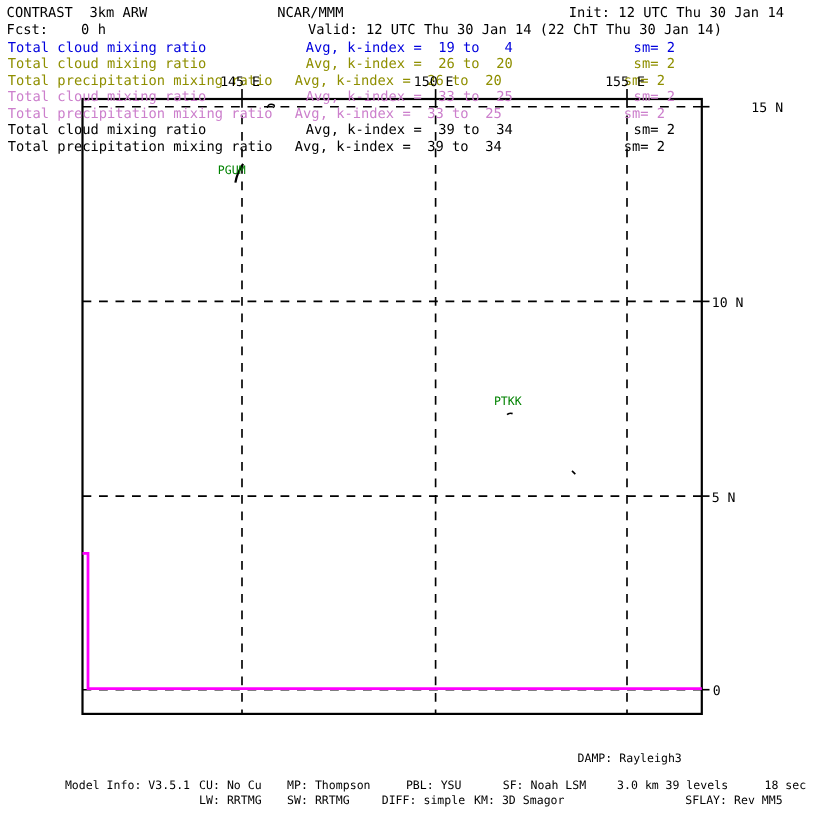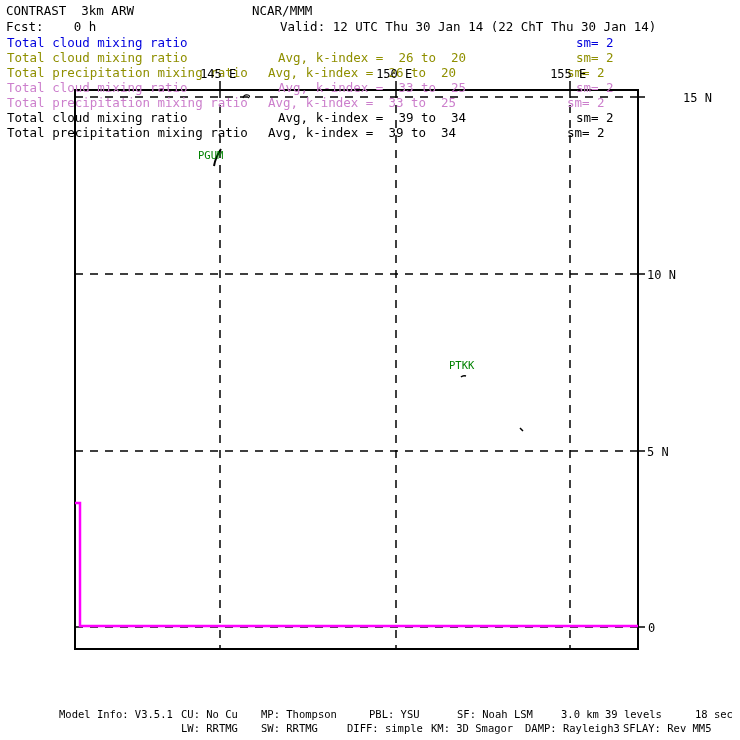--- a/index.html
+++ b/index.html
@@ -53,25 +53,27 @@
     <path d="M214,166 C215,160 217,155 221,149" stroke="#000" stroke-width="2" fill="none"></path>
     <path d="M243,98 q1,-4 5,-3 q3,1 0,3" stroke="#000" stroke-width="1.2" fill="none"></path>
     <path d="M461,377 q2,-2 5,-1" stroke="#000" stroke-width="1.5" fill="none"></path>
     <path d="M520,428 l3,3" stroke="#000" stroke-width="1.5" fill="none"></path>
 
     <path d="M75,503 L80,503 L80,626 L638,626" stroke="#ff00ff" stroke-width="2.5" fill="none"></path>
   </svg>
 
   <span class="t" style="left:6px;top:5px;">CONTRAST  3km ARW</span>
   <span class="t" style="left:252px;top:5px;">NCAR/MMM</span>
+  <span class="t" style="left:517px;top:5px;">Init: 12 UTC Thu 30 Jan 14</span>
   <span class="t" style="left:6px;top:21px;">Fcst:    0 h</span>
   <span class="t" style="left:280px;top:21px;">Valid: 12 UTC Thu 30 Jan 14 (22 ChT Thu 30 Jan 14)</span>
 
   <div class="lrow" style="top:37px;">
     <span class="t blue lbl">Total cloud mixing ratio</span>
+    <span class="t blue stat-cloud">Avg, k-index =  19 to   4</span>
     <span class="t blue sm-cloud">sm= 2</span>
   </div>
   <div class="lrow" style="top:52px;">
     <span class="t olive lbl">Total cloud mixing ratio</span>
     <span class="t olive stat-cloud">Avg, k-index =  26 to  20</span>
     <span class="t olive sm-cloud">sm= 2</span>
   </div>
   <div class="lrow" style="top:67px;">
     <span class="t olive lbl">Total precipitation mixing ratio</span>
     <span class="t olive stat-precip">Avg, k-index =  26 to  20</span>
@@ -116,16 +118,16 @@
   <span class="t foot" style="left:340px;top:709px;">PBL: YSU</span>
   <span class="t foot" style="left:428px;top:709px;">SF: Noah LSM</span>
   <span class="t foot" style="left:532px;top:709px;">3.0 km</span>
   <span class="t foot" style="left:576px;top:709px;">39 levels</span>
   <span class="t foot" style="left:666px;top:709px;">18 sec</span>
 
   <span class="t foot" style="left:152px;top:723px;">LW: RRTMG</span>
   <span class="t foot" style="left:232px;top:723px;">SW: RRTMG</span>
   <span class="t foot" style="left:318px;top:723px;">DIFF: simple</span>
   <span class="t foot" style="left:402px;top:723px;">KM: 3D Smagor</span>
-  <span class="t foot" style="left:496px;top:723px;text-align:center;">DAMP: Rayleigh3</span>
+  <span class="t foot" style="left:496px;top:685px;text-align:center;">DAMP: Rayleigh3</span>
   <span class="t foot" style="left:594px;top:723px;">SFLAY: Rev MM5</span>
 
 </div>
 
 </body></html>

